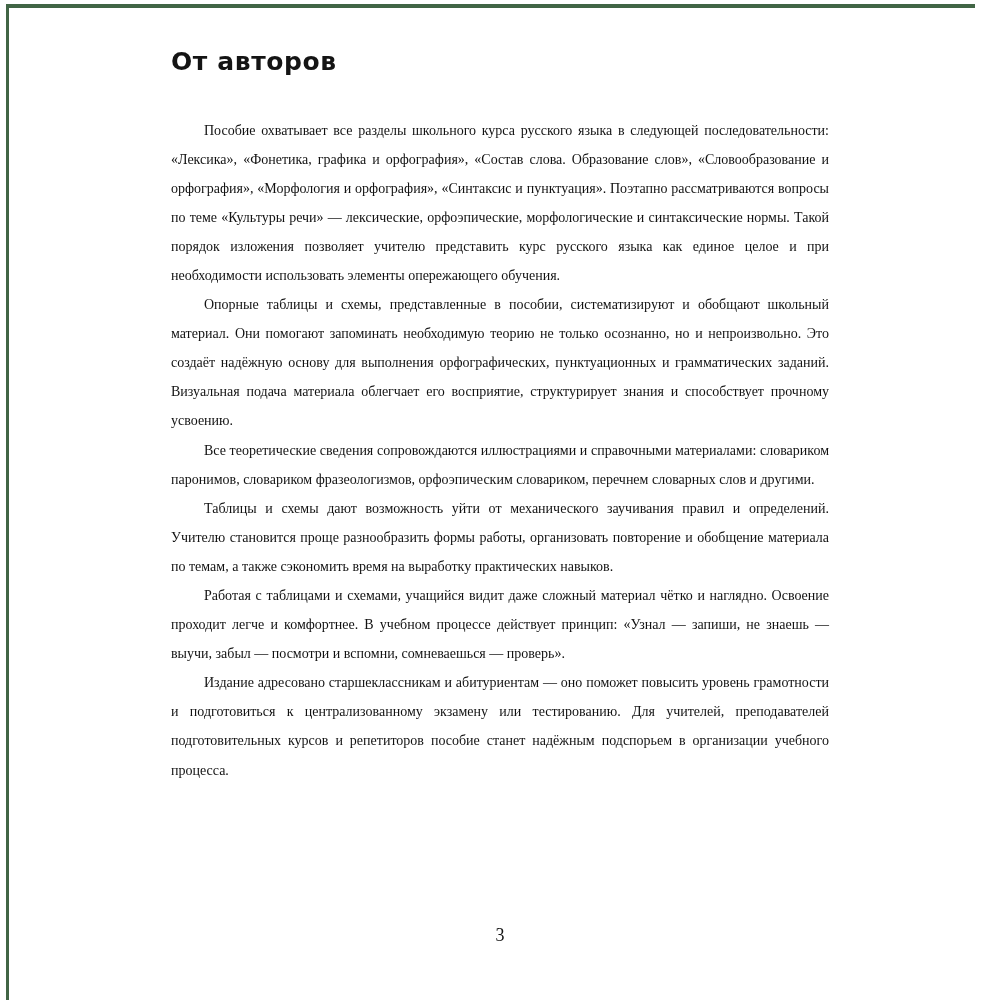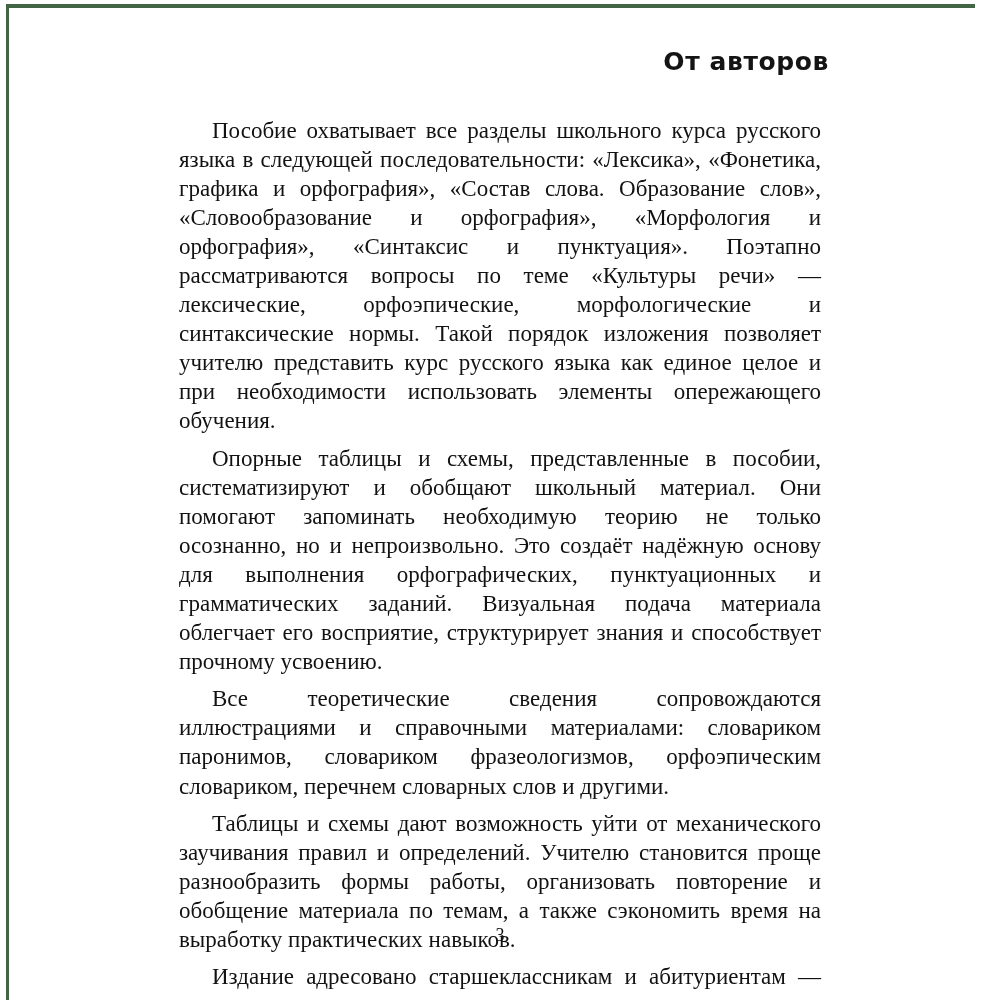--- a/index.html
+++ b/index.html
@@ -43,29 +43,29 @@
     left: 171px;
     top: 48px;
     width: 658px;
   }
 
   .page-title {
     font-family: "DejaVu Sans", "Liberation Sans", sans-serif;
     font-weight: bold;
     font-size: 25px;
     letter-spacing: 0.6px;
-    text-align: right;
+    text-align: left;
     color: #141414;
     margin: 0 0 40px 0;
     line-height: 1.1;
   }
 
   .body-text p {
-    margin: 8px;
-    font-size: 23px;
+    margin: 0;
+    font-size: 14px;
     line-height: 29.1px;
     text-align: justify;
     text-justify: inter-word;
     text-indent: 33px;
     hyphens: manual;
     color: #121212;
   }
 
   
   .folio {
@@ -87,19 +87,20 @@
   <div class="edge-rule-left"></div>
 
   <div class="content">
     <h1 class="page-title">От авторов</h1>
 
     <div class="body-text">
         <p>Пособие охватывает все разделы школьного курса русского языка в следующей последовательности: «Лексика», «Фонетика, графика и орфография», «Состав слова. Образование слов», «Словообразование и орфография», «Морфология и орфография», «Синтаксис и пунктуация». Поэтапно рассматриваются вопросы по теме «Культуры речи» — лексические, орфоэпические, морфологические и синтаксические нормы. Такой порядок изложения позволяет учителю представить курс русского языка как единое целое и при необходимости использовать элементы опережающего обучения.</p>
         <p>Опорные таблицы и схемы, представленные в пособии, систематизируют и обобщают школьный материал. Они помогают запоминать необходимую теорию не только осознанно, но и непроизвольно. Это создаёт надёжную основу для выполнения орфографических, пунктуационных и грамматических заданий. Визуальная подача материала облегчает его восприятие, структурирует знания и способствует прочному усвоению.</p>
         <p>Все теоретические сведения сопровождаются иллюстрациями и справочными материалами: словариком паронимов, словариком фразеологизмов, орфоэпическим словариком, перечнем словарных слов и другими.</p>
         <p>Таблицы и схемы дают возможность уйти от механического заучивания правил и определений. Учителю становится проще разнообразить формы работы, организовать повторение и обобщение материала по темам, а также сэкономить время на выработку практических навыков.</p>
+        <p>Работая с таблицами и схемами, учащийся видит даже сложный материал чётко и наглядно. Освоение проходит легче и комфортнее. В учебном процессе действует принцип: «Узнал — запиши, не знаешь — выучи, забыл — посмотри и вспомни, сомневаешься — проверь».</p>
         <p>Издание адресовано старшеклассникам и абитуриентам — оно поможет повысить уровень грамотности и подготовиться к централизованному экзамену или тестированию. Для учителей, преподавателей подготовительных курсов и репетиторов пособие станет надёжным подспорьем в организации учебного процесса.</p>
       </div>
   </div>
 
   <div class="folio">3</div>
 
 </div>
 
 </body></html>

